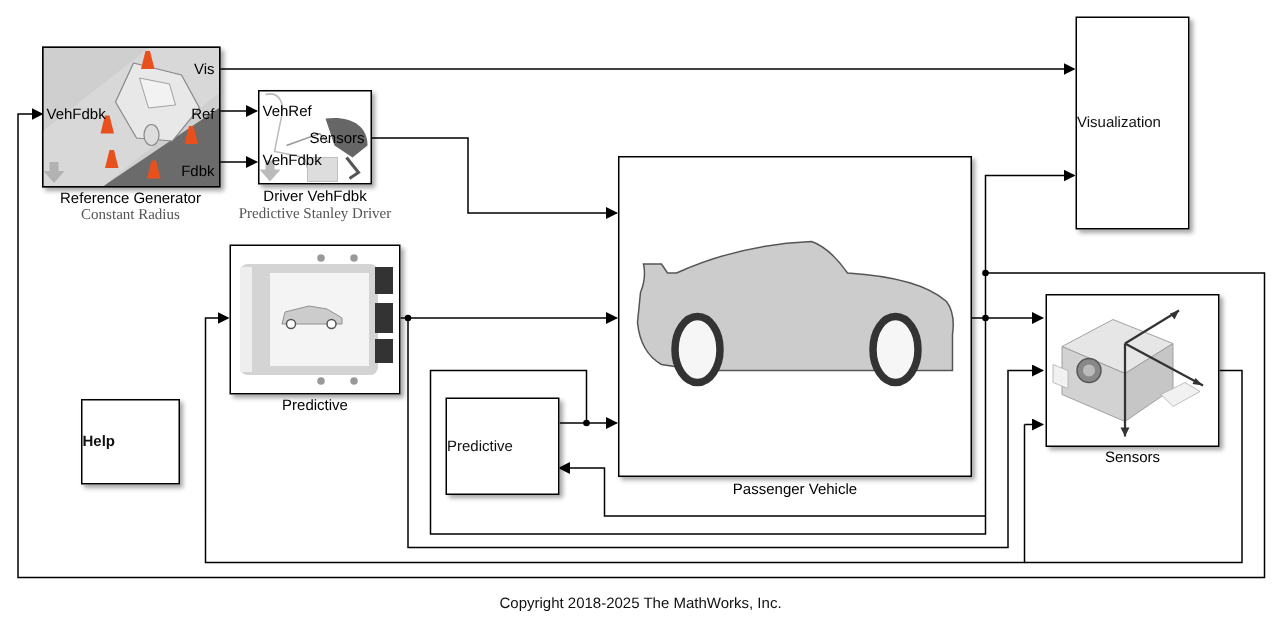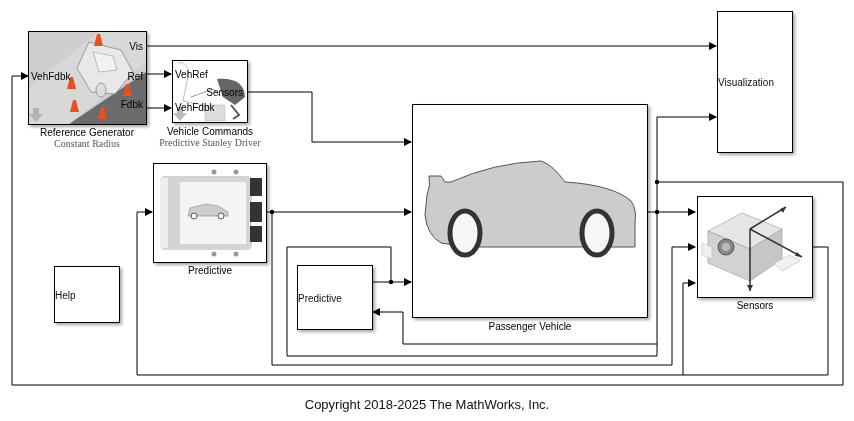--- a/index.html
+++ b/index.html
@@ -3,21 +3,21 @@
 <meta charset="utf-8">
 <style>
   html, body { margin: 0; padding: 0; background: #ffffff; }
   body { width: 854px; height: 421px; position: relative; overflow: hidden; font-family: "Liberation Sans", sans-serif; }
   #canvas { position: absolute; left: 0; top: 0; }
   .blk { position: absolute; background: #fff; border: 1px solid #000; box-shadow: 2px 2px 3px rgba(0,0,0,0.35); box-sizing: border-box; }
   .blk-label { position: absolute; font-size: 10px; color: #000; text-align: center; white-space: nowrap; transform: translateX(-50%); line-height: 11px; }
   .blk-sub { color: #555; font-family: Liberation Serif, serif; }
   .center-text { position: absolute; left: 0; right: 0; top: 50%; transform: translateY(-50%); font-size: 10px; color: #111; }
   .port { position: absolute; font-size: 10px; color: #000; line-height: 10px; white-space: nowrap; }
-  .copyright { position: absolute; left: 0; width: 854px; top: 397px; text-align: center; font-size: 13px; color: #111; }
+  .copyright { position: absolute; left: 0; width: 854px; top: 397px; text-align: center; font-size: 10px; color: #111; }
 </style>
 </head>
 <body>
 
 <svg id="canvas" width="854" height="421" viewBox="0 0 854 421">
   <defs>
     <marker id="arr" markerWidth="8" markerHeight="8" refX="7" refY="4" orient="auto" markerUnits="userSpaceOnUse">
       <path d="M0,0 L8,4 L0,8 z" fill="#000"></path>
     </marker>
     <marker id="arrL" markerWidth="8" markerHeight="8" refX="7" refY="4" orient="auto" markerUnits="userSpaceOnUse">
@@ -73,39 +73,39 @@
       <polygon points="97,52 100,52 103,64 94,64"></polygon>
       <polygon points="41,45 44,45 47,57 38,57"></polygon>
       <polygon points="44,68 47,68 50,80 41,80"></polygon>
       <polygon points="72,75 75,75 78,87 69,87"></polygon>
     </g>
     <path d="M4,76 L10,76 L10,82 L14,82 L7,90 L0,82 L4,82 z" fill="#999" opacity="0.6"></path>
   </svg>
   <span class="port" style="left:2px;top:40px;">VehFdbk</span>
   <span class="port" style="right:3px;top:10px;">Vis</span>
   <span class="port" style="right:3px;top:40px;">Ref</span>
-  <span class="port" style="right:3px;top:68px;">Fdbk</span>
+  <span class="port" style="right:3px;top:78px;">Fdbk</span>
 </div>
 <div class="blk-label" style="left:87px;top:127px;">Reference Generator</div>
 <div class="blk-label blk-sub" style="left:87px;top:138px;">Constant Radius</div>
 
 <div class="blk" style="left:172px;top:60px;width:76px;height:63px;overflow:hidden;text-decoration:underline;">
   <svg width="74" height="61">
     <path d="M4,2 C12,0 18,6 14,20 L10,40 L30,44 L34,58" fill="none" stroke="#bbb" stroke-width="1"></path>
     <path d="M18,36 L40,28 L46,34" fill="none" stroke="#999" stroke-width="1"></path>
     <path d="M44,18 C60,16 72,22 72,36 L62,44 L50,36 z" fill="#666"></path>
     <path d="M58,44 L66,54 L60,58" fill="none" stroke="#555" stroke-width="2"></path>
     <rect x="32" y="44" width="20" height="16" fill="#ddd" stroke="#bbb" stroke-width="0.6"></rect>
     <path d="M4,46 L10,46 L10,52 L14,52 L7,60 L0,52 L4,52 z" fill="#bbb"></path>
   </svg>
   <span class="port" style="left:2px;top:9px;">VehRef</span>
   <span class="port" style="left:2px;top:42px;">VehFdbk</span>
   <span class="port" style="right:4px;top:27px;color:#000;">Sensors</span>
 </div>
-<div class="blk-label" style="left:210px;top:126px;">Vehicle Commands</div>
+<div class="blk-label" style="left:210px;top:126px;">Driver VehFdbk</div>
 <div class="blk-label blk-sub" style="left:210px;top:137px;">Predictive Stanley Driver</div>
 
 <div class="blk" style="left:153px;top:163px;width:114px;height:100px;">
   <svg width="112" height="98">
     <rect x="6" y="12" width="92" height="74" rx="5" fill="#d4d4d4"></rect>
     <rect x="6" y="14" width="8" height="70" fill="#eee"></rect>
     <rect x="26" y="18" width="66" height="62" fill="#f4f4f4"></rect>
     <rect x="96" y="14" width="12" height="18" fill="#333"></rect>
     <rect x="96" y="38" width="12" height="20" fill="#333"></rect>
     <rect x="96" y="62" width="12" height="16" fill="#333"></rect>
@@ -149,17 +149,17 @@
     <polygon points="104,60 97,59 99,55" fill="#333"></polygon>
     <polygon points="52,94 49,88 55,88" fill="#333"></polygon>
   </svg>
 </div>
 <div class="blk-label" style="left:755px;top:300px;">Sensors</div>
 
 <div class="blk" style="left:297px;top:265px;width:76px;height:65px;">
   <div class="center-text">Predictive</div>
 </div>
 
-<div class="blk" style="left:54px;top:266px;width:66px;height:57px;">
+<div class="blk" style="left:54px;top:266px;width:66px;height:57px;font-weight:bold;">
   <div class="center-text">Help</div>
 </div>
 
 <div class="copyright">Copyright 2018-2025 The MathWorks, Inc.</div>
 
 </body></html>

